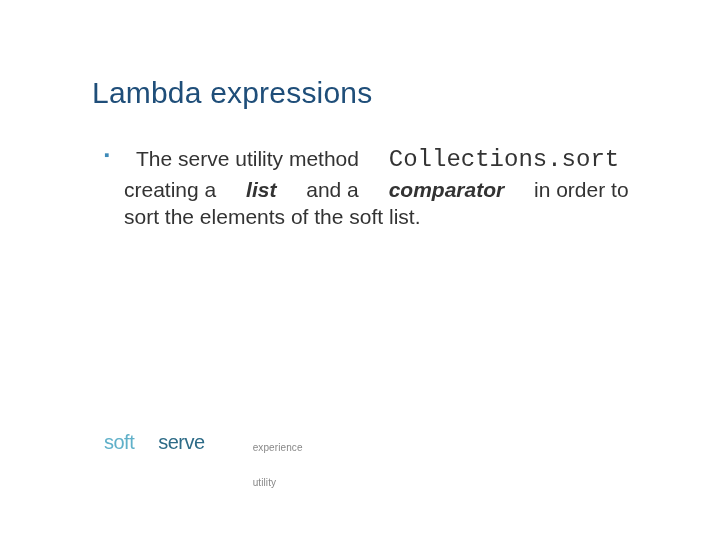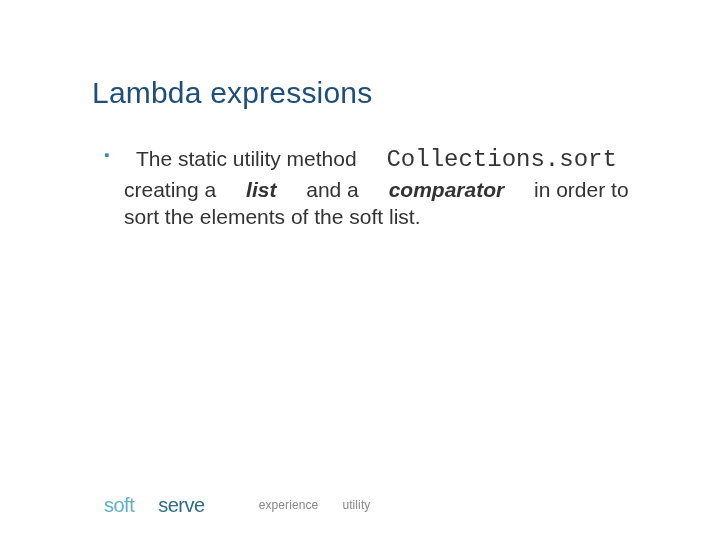--- a/index.html
+++ b/index.html
@@ -45,51 +45,49 @@
     font-family: Consolas, "Courier New", monospace;
     font-size: 24px;
   }
   .keyword {
     font-style: italic;
     font-weight: 600;
   }
   .logo {
     position: absolute;
     left: 44px;
-    bottom: 16px;
+    bottom: 40px;
     display: flex;
-    align-items: center;
-    gap: 6px;
   }
   .logo-main {
     font-size: 20px;
     font-weight: 500;
     letter-spacing: -0.5px;
   }
   .logo-soft { color: #5fb0c9; }
   .logo-serve { color: #2d6b87; }
   .logo-tag {
     display: flex;
-    flex-direction: row;
-    font-size: 12px;
+    flex-direction: column;
+    font-size: 10px;
     line-height: 1.05;
     color: #888888;
     font-weight: 400;
     letter-spacing: 0.1px;
   }
 </style>
 </head>
 <body>
 
 <div class="slide">
   <h1 class="title">Lambda expressions</h1>
 
   <ul class="bullets">
     <li>
-      <span>The static utility method </span><span class="code">Collections.sort</span><span> creating a </span><span class="keyword">list</span><span> and a </span><span class="keyword">comparator</span><span> in order to sort the elements of the soft list.</span>
+      <span>The serve utility method </span><span class="code">Collections.sort</span><span> creating a </span><span class="keyword">list</span><span> and a </span><span class="keyword">comparator</span><span> in order to sort the elements of the soft list.</span>
     </li>
   </ul>
 </div>
 
 <div class="logo">
   <div class="logo-main">
     <span class="logo-soft">soft</span><span class="logo-serve">serve</span>
   </div>
   <div class="logo-tag">
     <span>experience</span>

